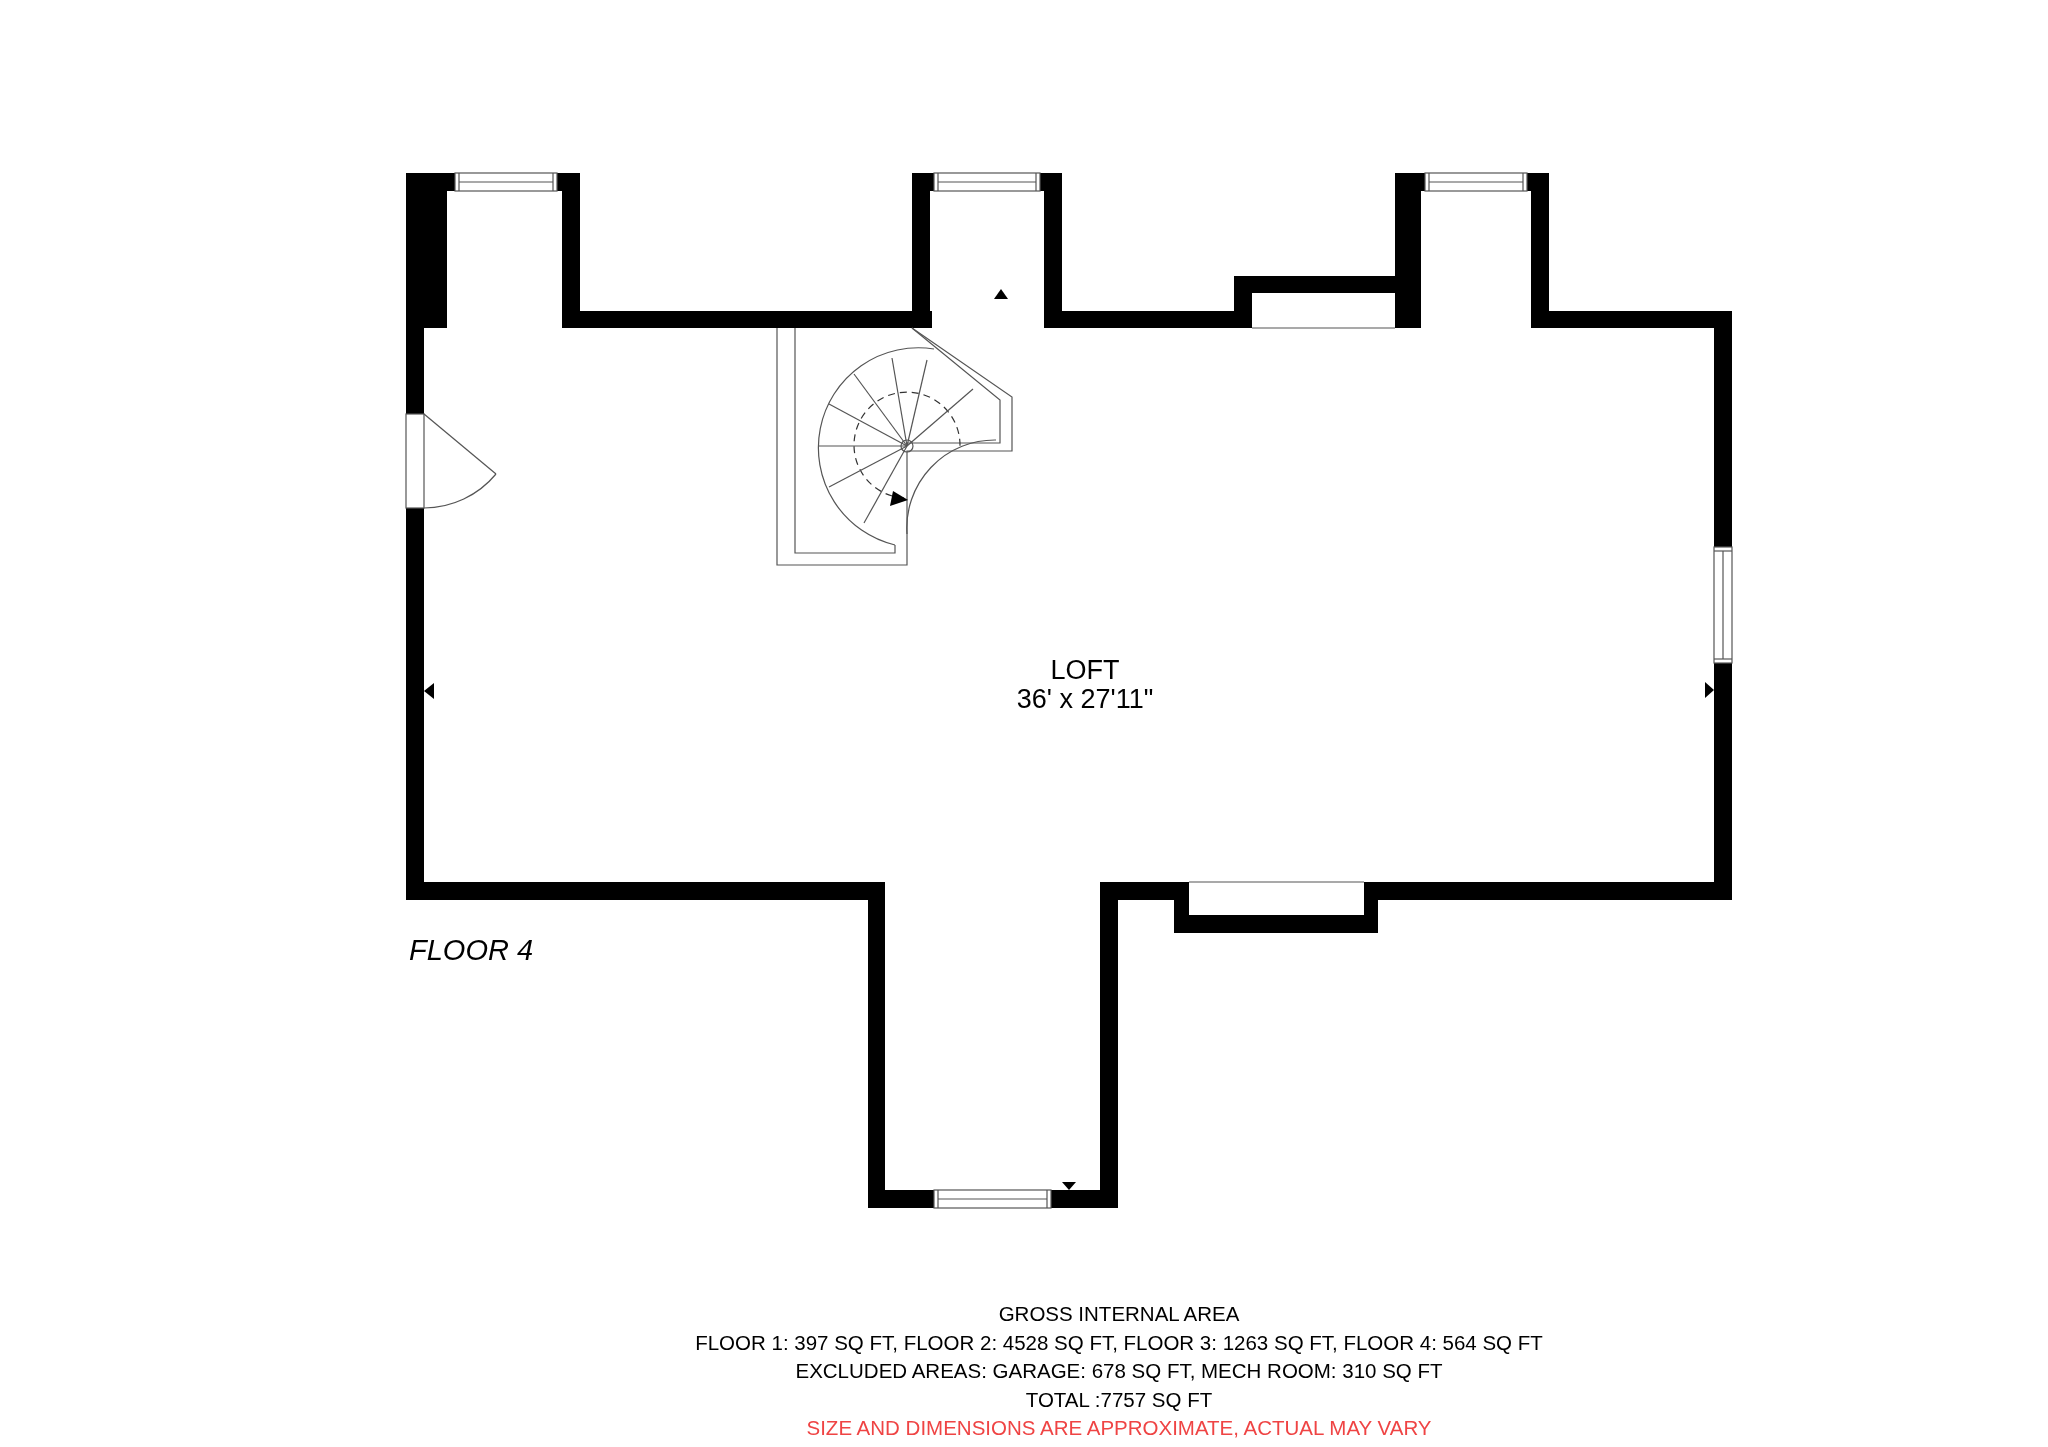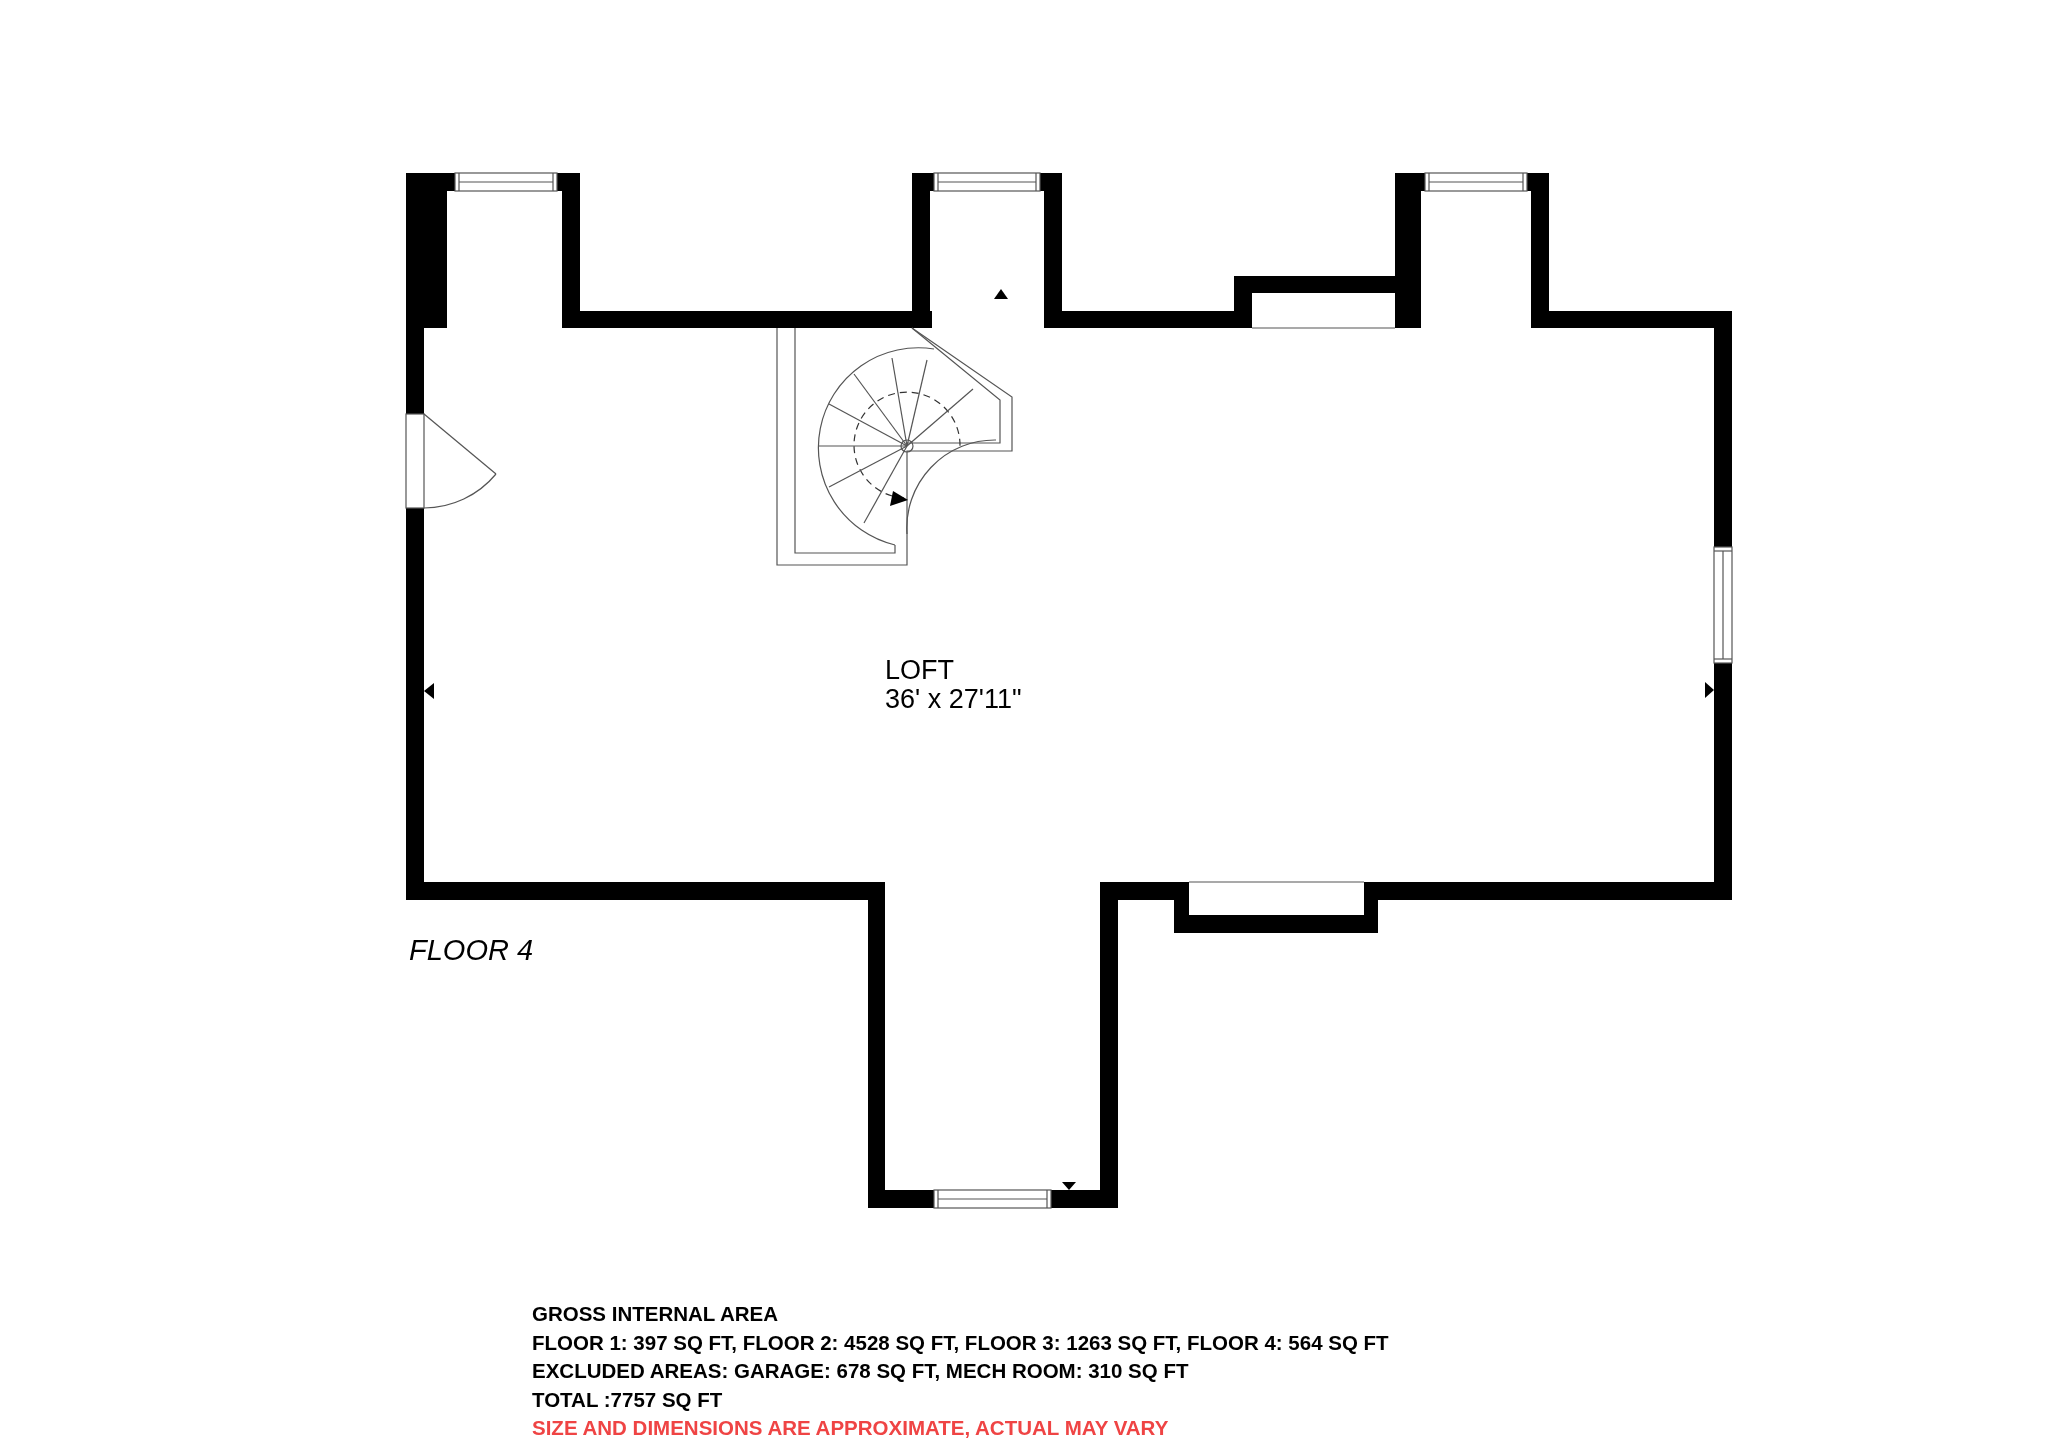--- a/index.html
+++ b/index.html
@@ -4,25 +4,25 @@
 <style>
   html, body { margin: 0; padding: 0; background: #ffffff; }
   body { width: 2048px; height: 1447px; position: relative; overflow: hidden;
          font-family: "Liberation Sans", sans-serif; }
   #plan { position: absolute; left: 0; top: 0; width: 2048px; height: 1447px; }
   .wall { fill: #000000; }
   .win-frame { fill: #ffffff; stroke: #555555; stroke-width: 1.2; }
   .thin { fill: none; stroke: #555555; stroke-width: 1.2; }
   .dash { fill: none; stroke: #333333; stroke-width: 1.2; stroke-dasharray: 7 5; }
   .arrow { fill: #000000; }
-  .room-label { position: absolute; left: 885px; width: 400px; text-align: left;
+  .room-label { position: absolute; left: 885px; width: 400px; text-align: center;
                 color: #000; font-size: 27px; line-height: 29px; }
   #floor-label { position: absolute; left: 409px; top: 934px; font-size: 29px; color: #000; font-style: italic; }
-  #footer { position: absolute; left: 532px; width: 1200px; top: 1300px; 
-            font-size: 20.5px; line-height: 28.5px; color: #000; font-weight: bold; }
+  #footer { position: absolute; left: 519px; width: 1200px; top: 1300px; text-align: center;
+            font-size: 20.5px; line-height: 28.5px; color: #000; }
   #footer .disclaimer { color: #ef4444; }
 </style>
 </head>
 <body>
 
 <svg id="plan" viewBox="0 0 2048 1447" xmlns="http://www.w3.org/2000/svg">
   <g>
 
     <rect class="wall" x="406" y="173" width="41" height="155"></rect>
     <rect class="wall" x="447" y="173" width="8" height="18"></rect>

